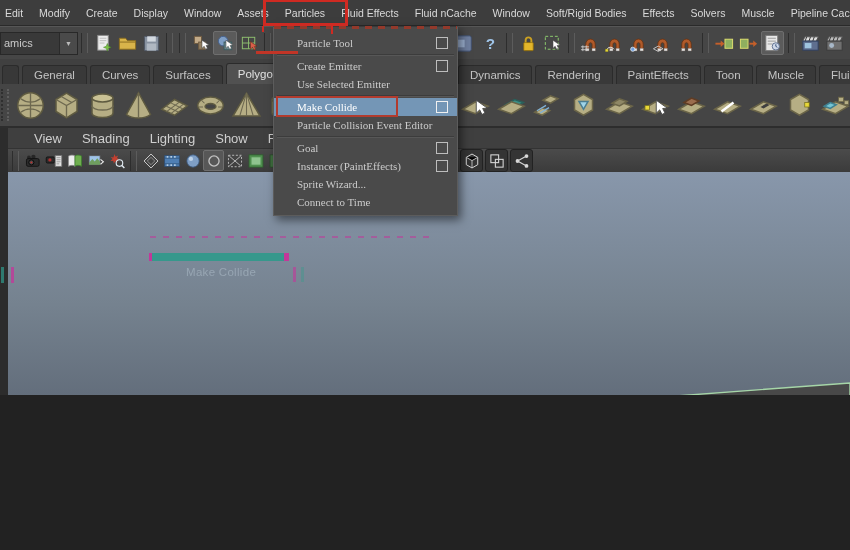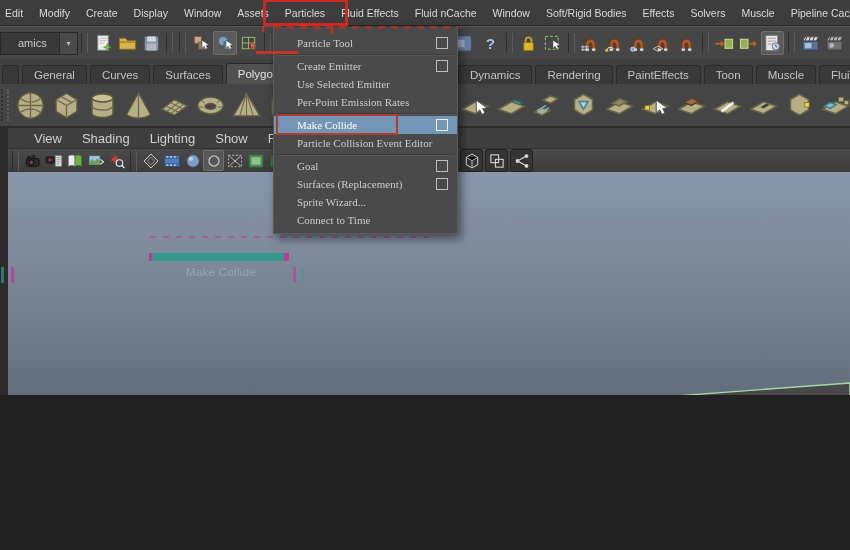--- a/index.html
+++ b/index.html
@@ -10,21 +10,21 @@
            border-bottom:1px solid #2a2a2a;display:flex;align-items:center;font-size:10.5px;color:#d9d9d9;}
   .mi{padding:5px 8px;position:relative;white-space:nowrap;cursor:default;}
   .mi:first-child{margin-left:-3px;}
   .annot{position:absolute;border:3px solid #cf2a22;pointer-events:none;z-index:60;}
   .annot.particles-box{inset:-3px -15px -2px -14px;}
   
   .statusline{position:absolute;top:26px;left:0;right:0;height:32px;background:#464646;
               border-bottom:1px solid #2e2e2e;border-top:1px solid #565656;display:flex;align-items:center;}
   .dropdown{width:76px;height:21px;margin-left:0;background:#393939;border:1px solid #282828;
             display:flex;align-items:center;font-size:11px;color:#c9c9c9;}
-  .dd-label{flex:1;padding-left:17px;overflow:hidden;}
+  .dd-label{flex:1;padding-left:3px;overflow:hidden;}
   .dd-arrow{width:17px;align-self:stretch;background:#4a4a4a;border-left:1px solid #2a2a2a;
             display:grid;place-items:center;font-size:7px;color:#bbb;}
   .vsep{width:5px;height:20px;border-left:1px solid #2d2d2d;border-right:1px solid #5c5c5c;margin:0 3px;}
   .ic{width:24px;height:24px;display:inline-grid;place-items:center;}
   .ic svg{width:21px;height:21px;}
   .ic.pressed{background:#5b5b5b;border:1px solid #6e6e6e;border-radius:2px;box-sizing:border-box;}
   .status-right{position:absolute;left:455px;top:0;height:100%;display:flex;align-items:center;gap:1px;}
   .status-right .ic{width:23px;}
   
   .shelftabs{position:absolute;top:59px;left:0;right:0;height:25px;background:#404040;
@@ -570,39 +570,36 @@
       <span class="obox"></span>
     </div>
     <div class="pm-sep"></div>
     <div class="pm-item">
       <span>Create Emitter</span>
       <span class="obox"></span>
     </div>
     <div class="pm-item">
       <span>Use Selected Emitter</span>
     </div>
-    <div class="pm-item">
-      <span>Per-Point Emission Rates</span>
-    </div>
     <div class="pm-sep"></div>
     <div class="pm-item hl" style="background: rgb(116, 150, 182);">
       <span>Make Collide</span>
       <span class="obox"></span>
       <span class="annot-mc" style="border-color: rgb(178, 59, 46);"></span>
     </div>
     <div class="pm-item">
       <span>Particle Collision Event Editor</span>
     </div>
     <div class="pm-sep"></div>
     <div class="pm-item">
       <span>Goal</span>
       <span class="obox"></span>
     </div>
     <div class="pm-item">
-      <span>Surfaces (Replacement)</span>
+      <span>Instancer (PaintEffects)</span>
       <span class="obox"></span>
     </div>
     <div class="pm-item">
       <span>Sprite Wizard...</span>
     </div>
     <div class="pm-item">
       <span>Connect to Time</span>
     </div>
   </div>
 

